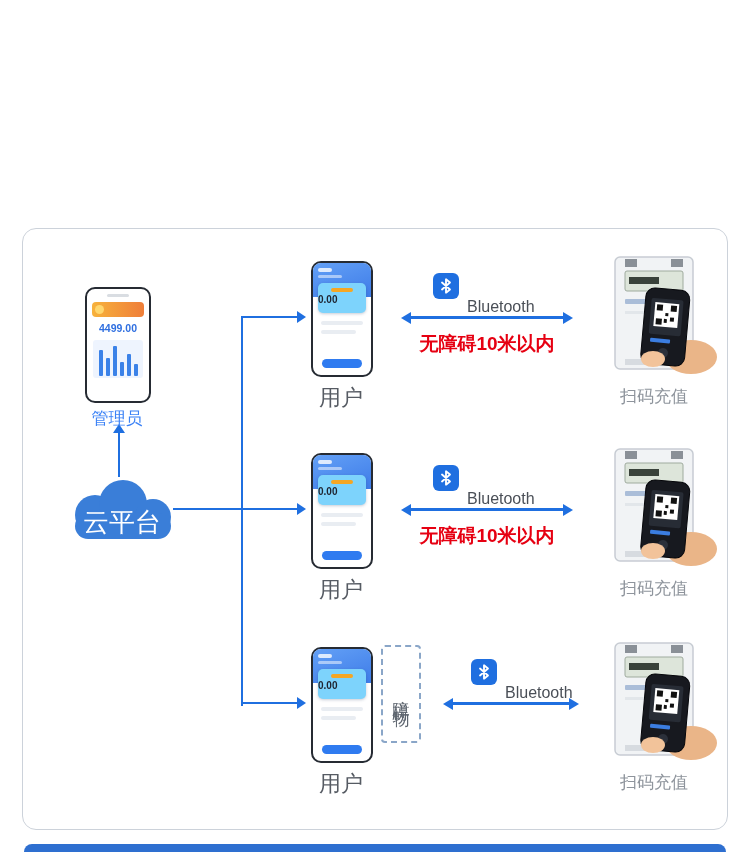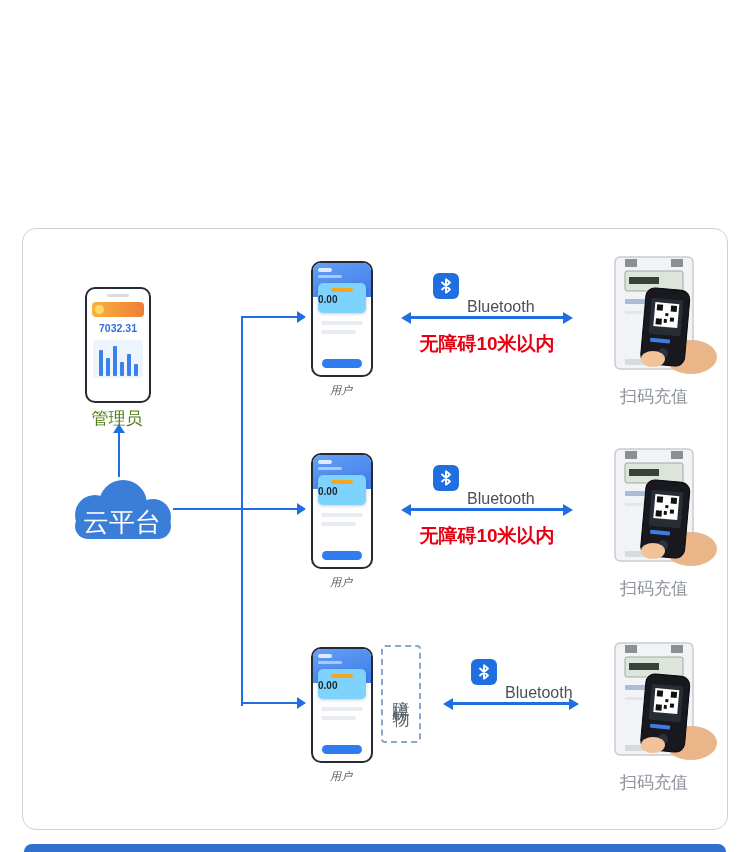--- a/index.html
+++ b/index.html
@@ -25,38 +25,38 @@
   
   .phone-admin{position:absolute;left:62px;top:58px;width:62px;height:112px;background:#fff;
                border:2px solid #262b33;border-radius:10px;overflow:hidden;}
   .pa-bar{height:3px;width:22px;background:#d9dde2;border-radius:2px;margin:5px auto 0;}
   .pa-banner{margin:5px 5px 0;height:15px;border-radius:4px;background:linear-gradient(90deg,#f7b23c,#ef7e39);position:relative;}
   .pa-banner::before{content:"";position:absolute;left:3px;top:3px;width:9px;height:9px;border-radius:50%;background:#ffd76e;}
   .pa-balance{margin-top:5px;text-align:center;font-size:10.5px;font-weight:700;color:#2f6fe0;}
   .pa-chart{margin:6px 6px 0;height:34px;display:flex;align-items:flex-end;justify-content:center;gap:3px;
             background:#eef4fe;border-radius:3px;padding:2px 3px;}
   .pa-chart i{display:block;width:4px;background:#3b82e8;border-radius:1px;}
-  .admin-label{position:absolute;left:30px;top:178px;width:128px;text-align:center;font-size:17px;color:#4d7c0f;}
+  .admin-label{position:absolute;left:30px;top:178px;width:128px;text-align:center;font-size:17px;color:#3b82f6;}
   
   .row{position:absolute;left:0;width:702px;height:192px;}
   .row1{top:26px;} .row2{top:218px;} .row3{top:412px;}
   
   .phone-user{position:absolute;left:288px;top:6px;width:58px;height:112px;background:#fff;
               border:2px solid #262b33;border-radius:10px;overflow:hidden;}
   .pu-header{height:34px;background:linear-gradient(160deg,#63a0f6,#3e7ce8);position:relative;}
   .pu-header::before{content:"";position:absolute;left:5px;top:5px;width:14px;height:4px;border-radius:2px;background:rgba(255,255,255,.8);}
   .pu-header::after{content:"";position:absolute;left:5px;top:12px;width:24px;height:3px;border-radius:2px;background:rgba(255,255,255,.5);}
   .pu-card{position:absolute;left:5px;right:5px;top:20px;height:30px;background:#7dd3fc;border-radius:5px;
            box-shadow:0 1px 3px rgba(30,50,90,.25);text-align:left;}
   .pu-tag{display:block;width:22px;height:4px;background:#f5a623;border-radius:2px;margin:5px auto 2px;}
   .pu-balance{font-size:10px;font-weight:700;color:#1f2430;line-height:12px;}
   .pu-bar{position:absolute;left:8px;right:8px;height:4px;border-radius:2px;background:#e9edf2;}
   .pu-bar.b1{top:58px;} .pu-bar.b2{top:67px;width:60%;}
   .pu-btn{position:absolute;left:9px;right:9px;bottom:7px;height:9px;border-radius:5px;background:#2f7bf0;}
-  .user-label{position:absolute;left:268px;top:128px;width:100px;text-align:center;font-size:11px;color:#565b63;font-style:italic;}
+  .user-label{position:absolute;left:268px;top:128px;width:100px;text-align:center;font-size:22px;color:#565b63;}
   
   .bt-icon{position:absolute;left:410px;top:18px;width:26px;height:26px;border-radius:6px;
            background:var(--accent-blue,#1f6fe0);display:flex;align-items:center;justify-content:center;}
   .row3 .bt-icon{left:448px;}
   .bt-label{position:absolute;left:444px;top:21px;font-size:16px;color:#4a4f57;margin-top:22px;}
   .row3 .bt-label{left:482px;}
   .dbl-arrow{position:absolute;left:378px;top:56px;width:172px;height:13px;display:flex;align-items:center;}
   .row3 .dbl-arrow{left:420px;width:136px;}
   .dbl-arrow .ah-l{width:0;height:0;border-top:6px solid transparent;border-bottom:6px solid transparent;
                    border-right:10px solid var(--accent-blue,#1f6fe0);}
@@ -92,21 +92,21 @@
     <div class="h-line" style="left:218px;top:87px;width:58px;"></div>
     <div class="h-line" style="left:218px;top:279px;width:58px;"></div>
     <div class="h-line" style="left:218px;top:473px;width:58px;"></div>
     <div class="arr-r" style="left:274px;top:82px;"></div>
     <div class="arr-r" style="left:274px;top:274px;"></div>
     <div class="arr-r" style="left:274px;top:468px;"></div>
 
     <div class="phone-admin">
       <div class="pa-bar"></div>
       <div class="pa-banner"></div>
-      <div class="pa-balance">7032.31</div>
+      <div class="pa-balance">4499.00</div>
       <div class="pa-chart">
         <i style="height:26px"></i>
           <i style="height:18px"></i>
           <i style="height:30px"></i>
         <i style="height:14px"></i>
           <i style="height:22px"></i>
           <i style="height:12px"></i>
       </div>
     </div>
     <div class="admin-label">管理员</div>

